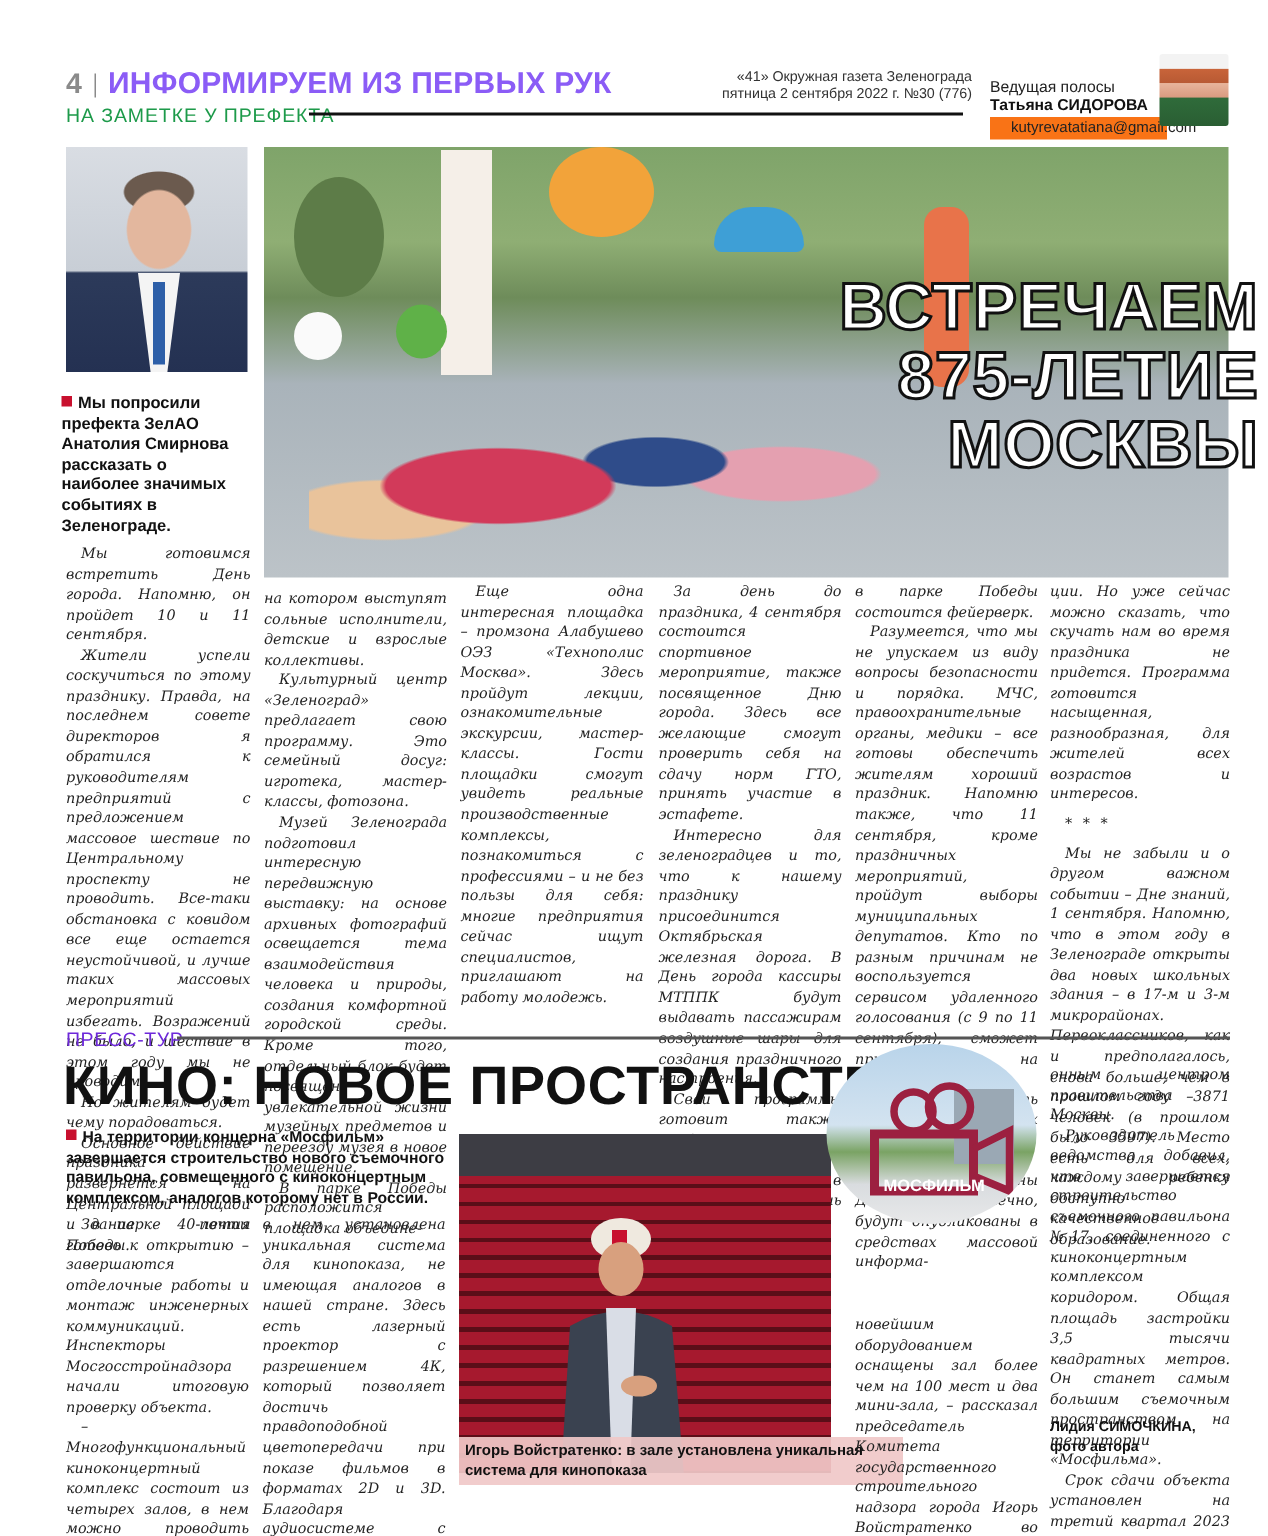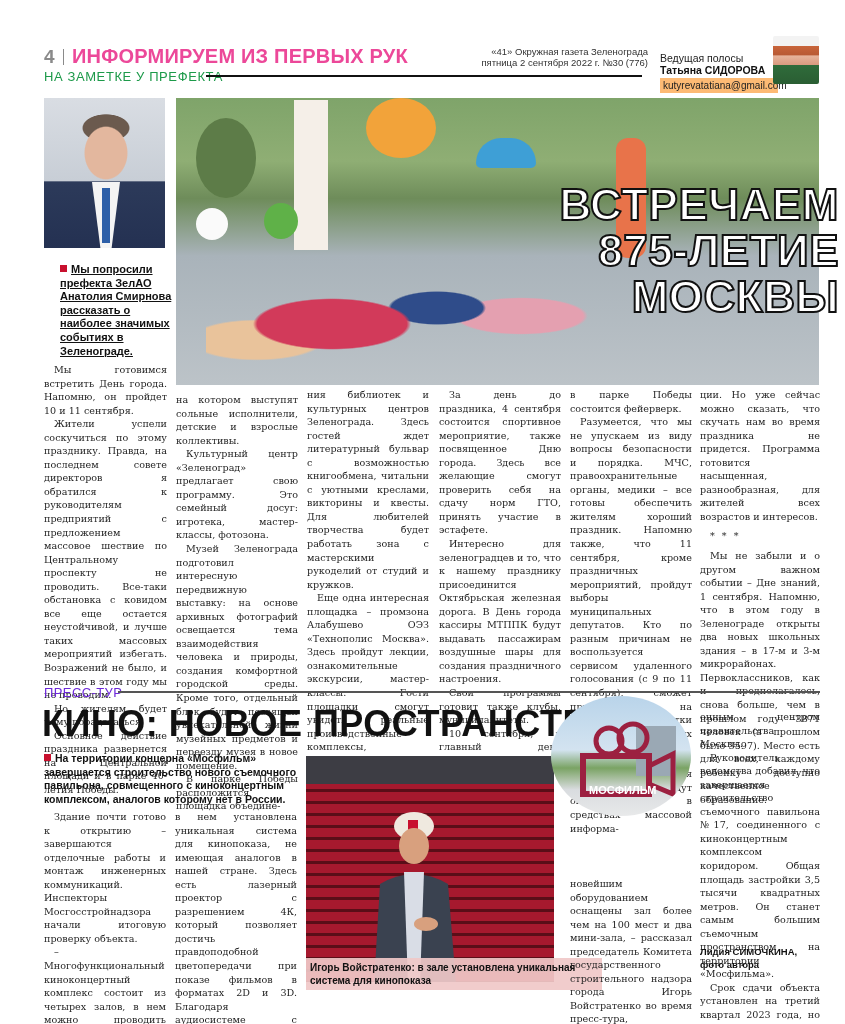--- a/index.html
+++ b/index.html
@@ -4,50 +4,50 @@
 <style>
   * { box-sizing: border-box; margin: 0; padding: 0; }
   html, body { width: 845px; height: 1024px; background: #ffffff; overflow: hidden; }
   body { position: relative; font-family: "DejaVu Serif", "Liberation Serif", serif; color: #1a1a1a; }
 
   .abs { position: absolute; }
 
   
   .page-num { left: 44px; top: 46px; font: bold 19px "Liberation Sans", sans-serif; color: #8a8a8a; }
   .page-sep { left: 63px; top: 49px; width: 1px; height: 16px; background: #8a8a8a; }
-  .section-title { left: 72px; top: 45px; font: bold 20px "Liberation Sans", sans-serif; color: #ec4899; letter-spacing: 0.2px; }
+  .section-title { left: 72px; top: 45px; font: bold 20px "Liberation Sans", sans-serif; color: #8b5cf6; letter-spacing: 0.2px; }
   .rubric { left: 44px; top: 69px; font: 13px "Liberation Sans", sans-serif; color: #1d9a4a; letter-spacing: 0.6px; }
   .rubric-line { left: 206px; top: 75px; width: 436px; height: 2px; background: #111; }
   .paper-info { left: 468px; top: 46px; width: 180px; text-align: right; font: 9.5px "Liberation Sans", sans-serif; color: #333; line-height: 11px; }
   .editor-box { left: 660px; top: 52px; width: 110px; }
   .editor-role { font: 10.5px "Liberation Sans", sans-serif; color: #222; }
   .editor-name { font: bold 10.5px "Liberation Sans", sans-serif; color: #111; }
-  .editor-email { margin-top: 2px; background: #fdba74; padding: 2px 3px; font: 10px "Liberation Sans", sans-serif; color: #222; width: 118px; }
+  .editor-email { margin-top: 2px; background: #f97316; padding: 2px 14px; font: 10px "Liberation Sans", sans-serif; color: #222; width: 118px; }
   .editor-photo { left: 773px; top: 36px; width: 46px; height: 48px; background: linear-gradient(180deg,#f3f3f3 0%, #f3f3f3 20%, #c8643a 21%, #b85a34 40%, #e7b49b 41%, #d99b80 60%, #2f6b3a 61%, #2a5e33 100%); border-radius: 2px; }
 
   
   .prefect-photo { left: 44px; top: 98px; width: 121px; height: 150px; background:
      radial-gradient(ellipse 22px 27px at 62px 55px, #e3b79e 0 95%, transparent 100%),
      radial-gradient(ellipse 24px 14px at 62px 30px, #6b5a4e 0 95%, transparent 100%),
      linear-gradient(180deg, #d9dde3 0%, #c8ced6 55%, #2c3a5a 56%, #243152 100%); }
   .prefect-photo .tie { position: absolute; left: 58px; top: 90px; width: 8px; height: 55px; background: #2d5fa8; }
   .prefect-photo .shirt { position: absolute; left: 48px; top: 84px; width: 28px; height: 66px; background: #f4f4f4; clip-path: polygon(0 0,100% 0,70% 100%,30% 100%); }
 
   
   .fest-photo { left: 176px; top: 98px; width: 643px; height: 287px; overflow: hidden;
     background: linear-gradient(180deg, #7fa46a 0%, #8fae74 22%, #6e8c5a 35%, #a9b3ba 55%, #bcc3c8 100%); }
   .fest-photo .blob { position: absolute; border-radius: 50%; }
   .fest-headline { right: 6px; top: 142px; text-align: right; font: bold 44px "Liberation Sans", sans-serif; line-height: 46px; color: #ffffff; -webkit-text-stroke: 2px #111; letter-spacing: 0.5px; margin-top: 40px; }
 
   
-  .lead { left: 60px; top: 263px; width: 124px; font: bold 11px "Liberation Sans", sans-serif; line-height: 13.6px; color: #111; text-decoration: underline; }
+  .lead { left: 41px; top: 263px; width: 124px; font: bold 11px "Liberation Sans", sans-serif; line-height: 13.6px; color: #111; }
   .bullet { display: inline-block; width: 7px; height: 7px; background: #c8102e; margin-right: 4px; vertical-align: 1px; }
 
   
-  .col { font-size: 9.6px; line-height: 13.55px; text-align: justify; hyphens: manual; color: #1f1f1f; }
+  .col { font-size: 9.6px; line-height: 13.55px; text-align: justify; hyphens: manual; color: #1f1f1f; font-style: italic; }
   .col p { text-indent: 10px; }
   .col p.noindent { text-indent: 0; }
   .stars { text-align: left; text-indent: 10px; margin: 6px 0 6px; letter-spacing: 2px; }
 
   
   .press-rubric { left: 44px; top: 685px; font: 13px "Liberation Sans", sans-serif; color: #6d28d9; letter-spacing: 0.4px; }
   .press-line { left: 118px; top: 691px; width: 702px; height: 1.5px; background: #555; }
   .kino-title { left: 42px; top: 703px; font: bold 36px "Liberation Sans", sans-serif; color: #111; letter-spacing: 0.5px; }
   .kino-lead { left: 44px; top: 752px; width: 262px; font: bold 10.5px "Liberation Sans", sans-serif; line-height: 13.6px; color: #111; }
 
@@ -114,21 +114,20 @@
   <p>Но жителям будет чему порадоваться.</p>
   <p>Основное действие праздника развернется на Центральной площади и в парке 40-летия Победы.</p>
 </div>
 <div class="abs col" style="left:176px;top:373px;width:122px;margin-top:20px;">
   <p class="noindent">на котором выступят сольные исполнители, детские и взрослые коллективы.</p>
   <p>Культурный центр «Зеленоград» предлагает свою программу. Это семейный досуг: игротека, мастер-классы, фотозона.</p>
   <p>Музей Зеленограда подготовил интересную передвижную выставку: на основе архивных фотографий освещается тема взаимодействия человека и природы, создания комфортной городской среды. Кроме того, отдельный блок будет посвящен увлекательной жизни музейных предметов и переезду музея в новое помещение.</p>
   <p>В парке Победы расположится площадка объедине-</p>
 </div>
 <div class="abs col" style="left:307px;top:388px;width:122px;">
-  <p class="noindent">ния библиотек и культурных центров Зеленограда. Здесь гостей ждет литературный бульвар с возможностью книгообмена, читальни с уютными креслами, викторины и квесты. Для любителей творчества будет работать зона с мастерскими рукоделий от студий и кружков.</p>
   <p>Еще одна интересная площадка – промзона Алабушево ОЭЗ «Технополис Москва». Здесь пройдут лекции, ознакомительные экскурсии, мастер-классы. Гости площадки смогут увидеть реальные производственные комплексы, познакомиться с профессиями – и не без пользы для себя: многие предприятия сейчас ищут специалистов, приглашают на работу молодежь.</p>
 </div>
 <div class="abs col" style="left:439px;top:388px;width:122px;">
   <p>За день до праздника, 4 сентября состоится спортивное мероприятие, также посвященное Дню города. Здесь все желающие смогут проверить себя на сдачу норм ГТО, принять участие в эстафете.</p>
   <p>Интересно для зеленоградцев и то, что к нашему празднику присоединится Октябрьская железная дорога. В День города кассиры МТППК будут выдавать пассажирам воздушные шары для создания праздничного настроения.</p>
   <p>Свои программы готовит также клубы, муниципалитеты.</p>
   <p>10 сентября, в главный день праздника, в 21.00</p>
 </div>
 <div class="abs col" style="left:570px;top:388px;width:122px;">
   <p class="noindent">в парке Победы состоится фейерверк.</p>

